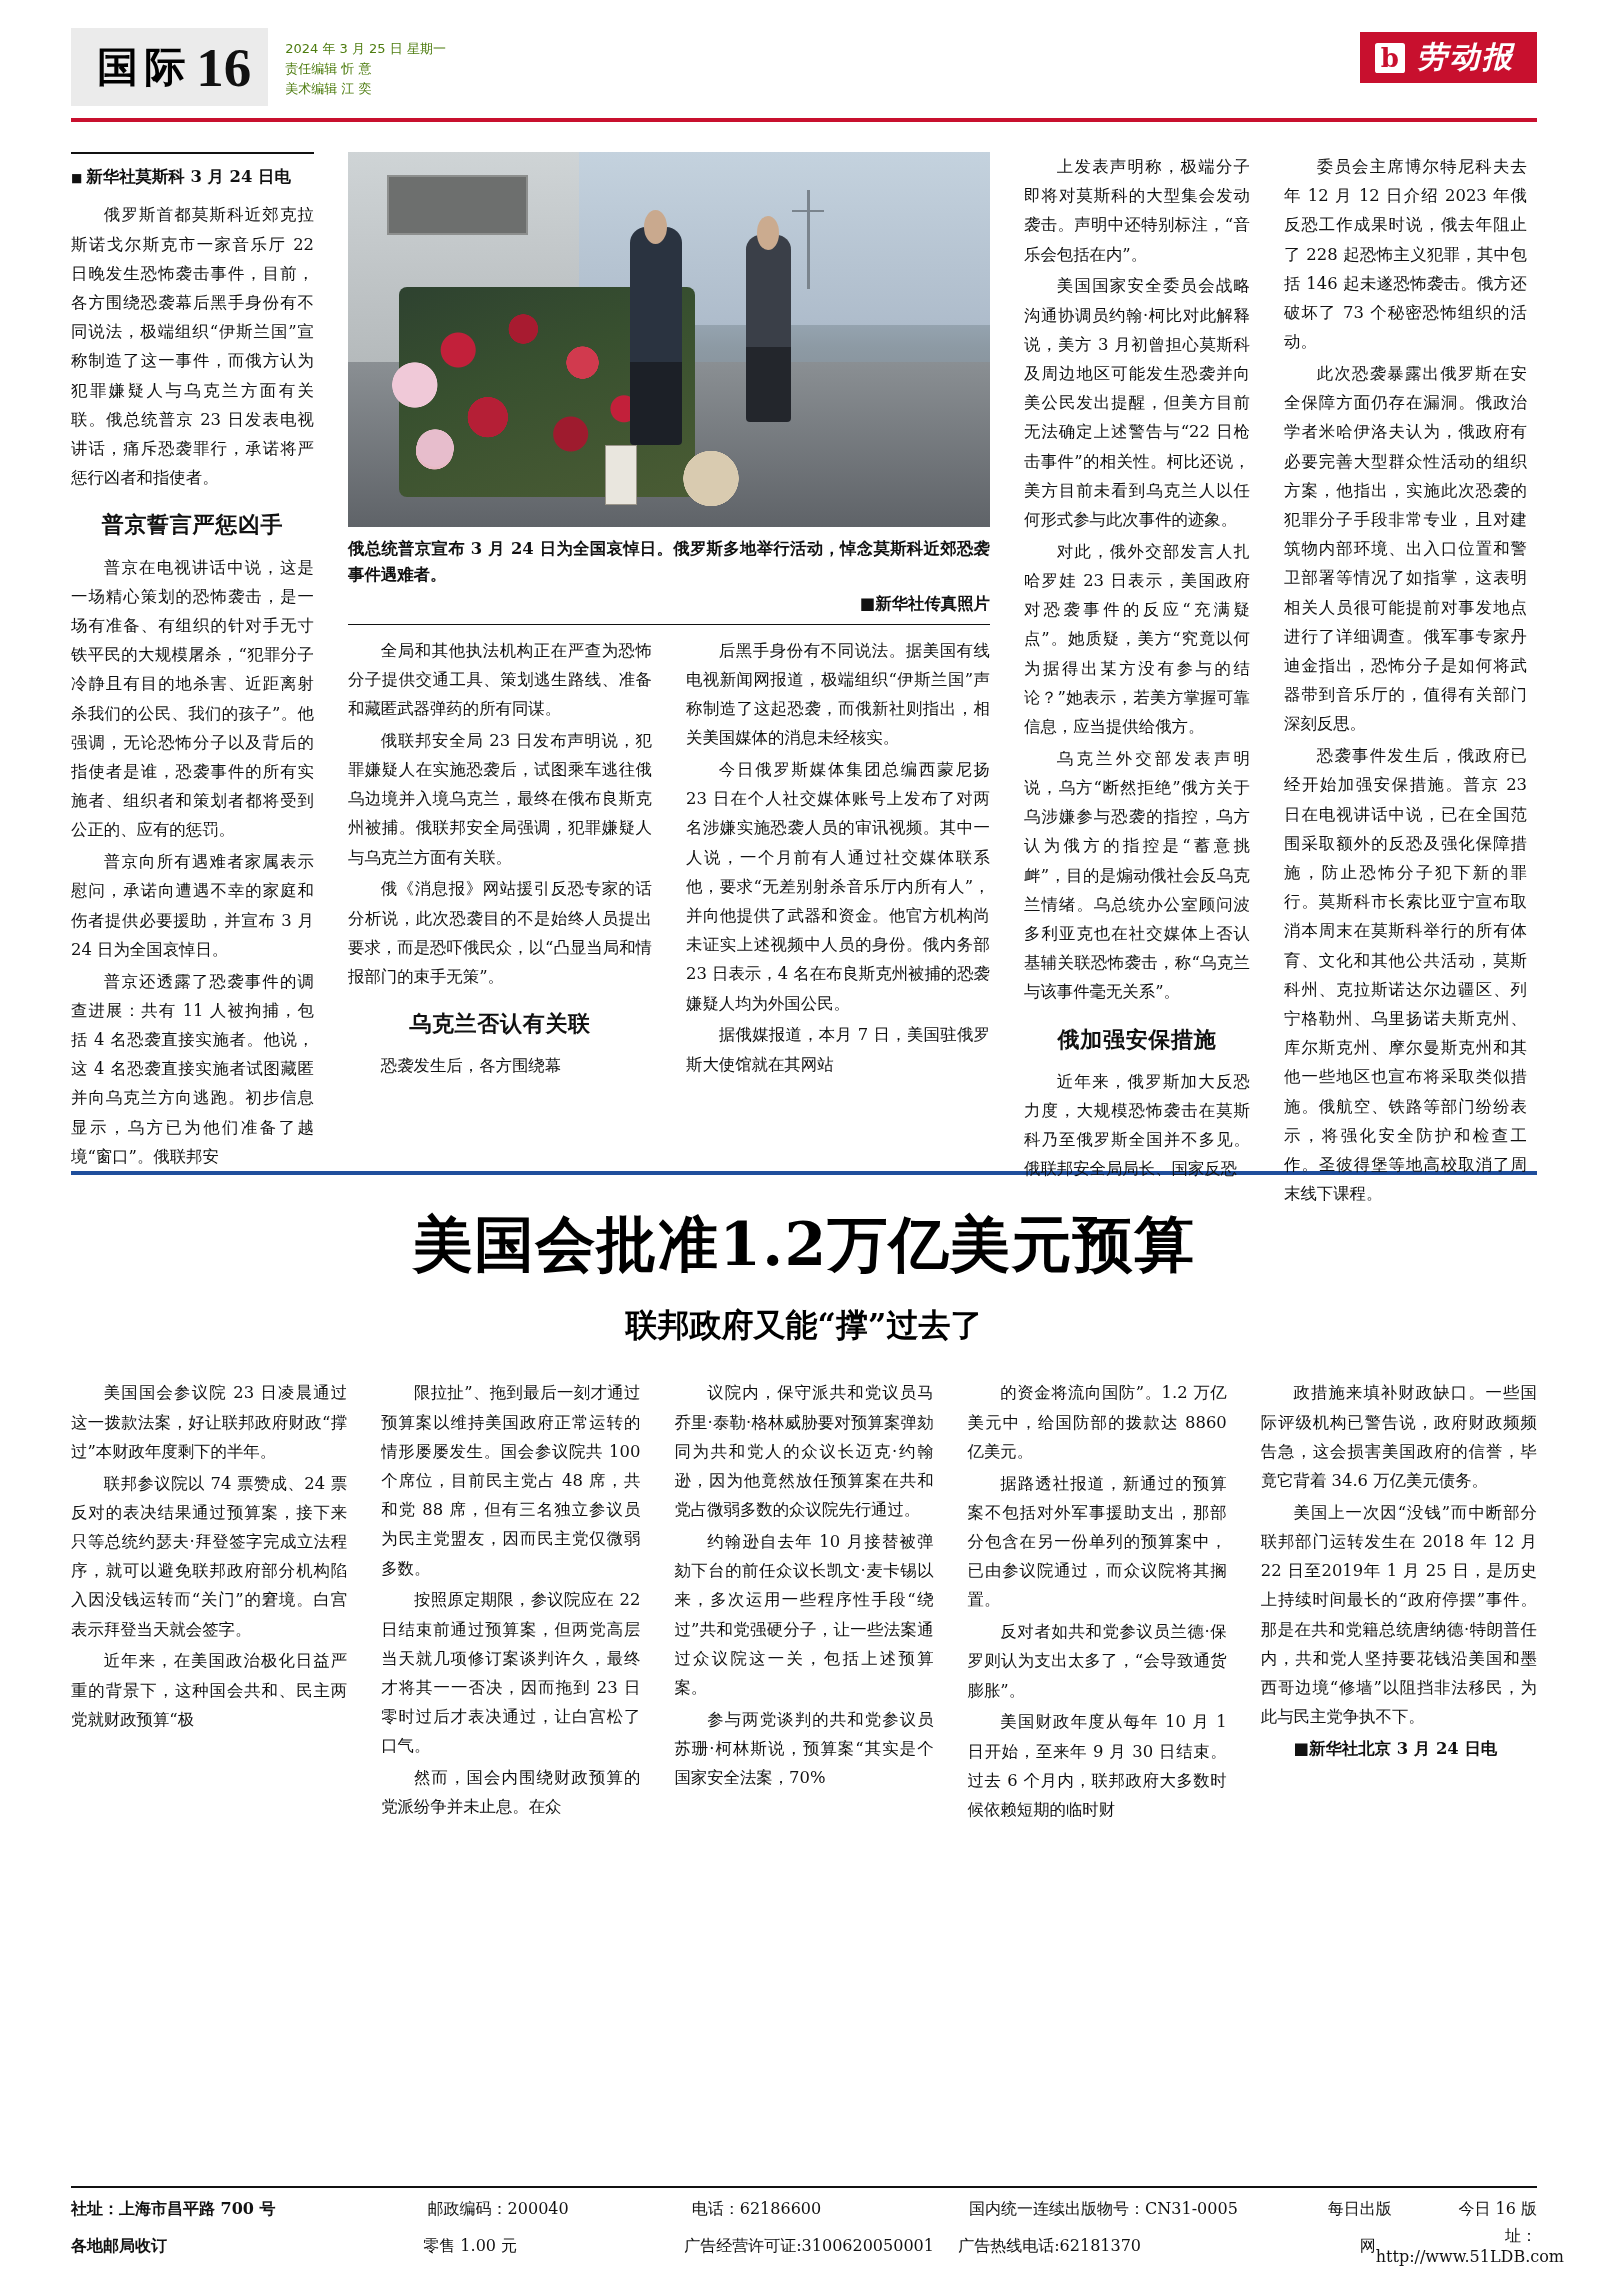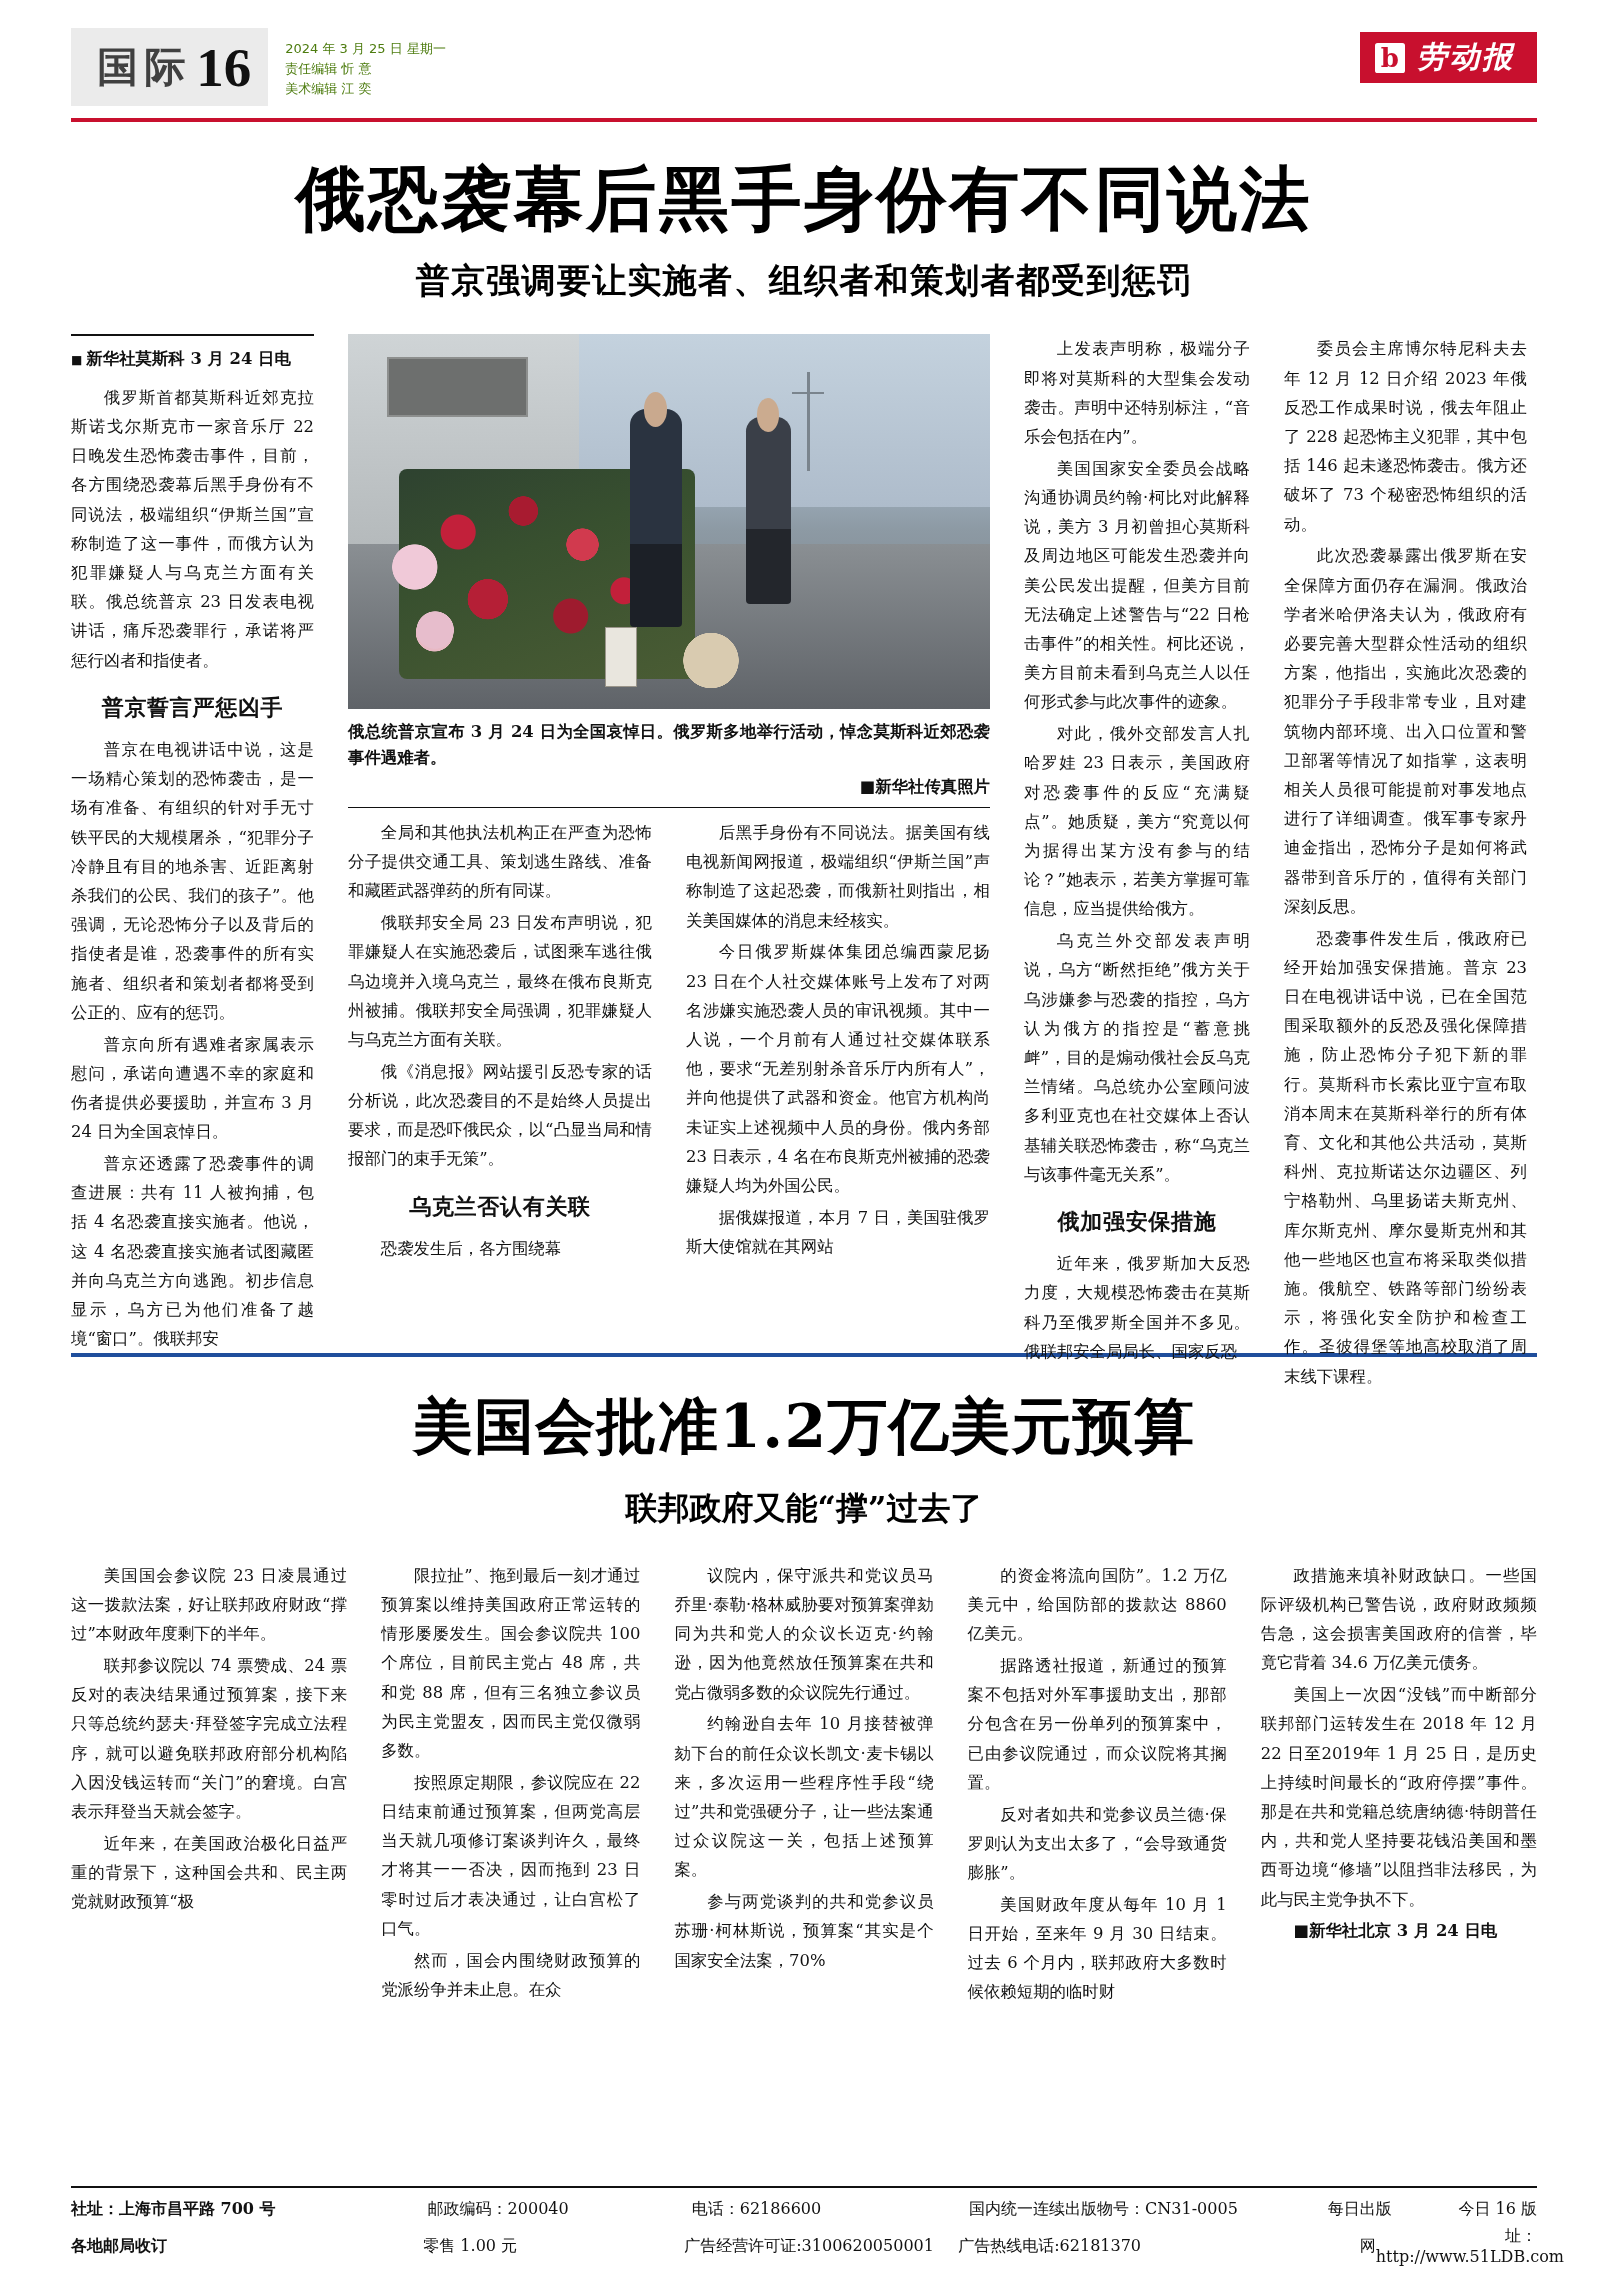--- a/index.html
+++ b/index.html
@@ -39,21 +39,21 @@
     align-items: center;
     background: #ebebeb;
     height: 78px;
     padding: 0 17px 0 26px;
   }
   .section-name {
     font-family: "DejaVu Serif", "Liberation Serif", serif;
     font-weight: bold;
     font-size: 41px;
     letter-spacing: 6.6px;
-    color: #404040;
+    color: #000000;
     line-height: 1;
   }
   .section-number {
     font-family: Liberation Serif, serif;
     font-weight: bold;
     font-size: 55px;
     color: #111;
     line-height: 1;
     margin-left: 4px;
   }
@@ -324,24 +324,20 @@
         <div>美术编辑 江 奕</div>
       </div>
       <div class="masthead-spacer"></div>
       <div class="paper-logo">
         <span class="mark">b</span>
         <span class="name">劳动报</span>
       </div>
     </div>
   </div>
 
-  <div class="headline-zone">
-    <div class="headline-main">俄恐袭幕后黑手身份有不同说法</div>
-    <div class="headline-sub">普京强调要让实施者、组织者和策划者都受到惩罚</div>
-  </div>
 
   <div class="article1">
 
     <div class="col col-1">
       <div class="dateline">新华社莫斯科 3 月 24 日电</div>
       <p>俄罗斯首都莫斯科近郊克拉斯诺戈尔斯克市一家音乐厅 22 日晚发生恐怖袭击事件，目前，各方围绕恐袭幕后黑手身份有不同说法，极端组织“伊斯兰国”宣称制造了这一事件，而俄方认为犯罪嫌疑人与乌克兰方面有关联。俄总统普京 23 日发表电视讲话，痛斥恐袭罪行，承诺将严惩行凶者和指使者。</p>
       <div class="subhead">普京誓言严惩凶手</div>
       <p>普京在电视讲话中说，这是一场精心策划的恐怖袭击，是一场有准备、有组织的针对手无寸铁平民的大规模屠杀，“犯罪分子冷静且有目的地杀害、近距离射杀我们的公民、我们的孩子”。他强调，无论恐怖分子以及背后的指使者是谁，恐袭事件的所有实施者、组织者和策划者都将受到公正的、应有的惩罚。</p>
       <p>普京向所有遇难者家属表示慰问，承诺向遭遇不幸的家庭和伤者提供必要援助，并宣布 3 月 24 日为全国哀悼日。</p>
       <p>普京还透露了恐袭事件的调查进展：共有 11 人被拘捕，包括 4 名恐袭直接实施者。他说，这 4 名恐袭直接实施者试图藏匿并向乌克兰方向逃跑。初步信息显示，乌方已为他们准备了越境“窗口”。俄联邦安</p>

